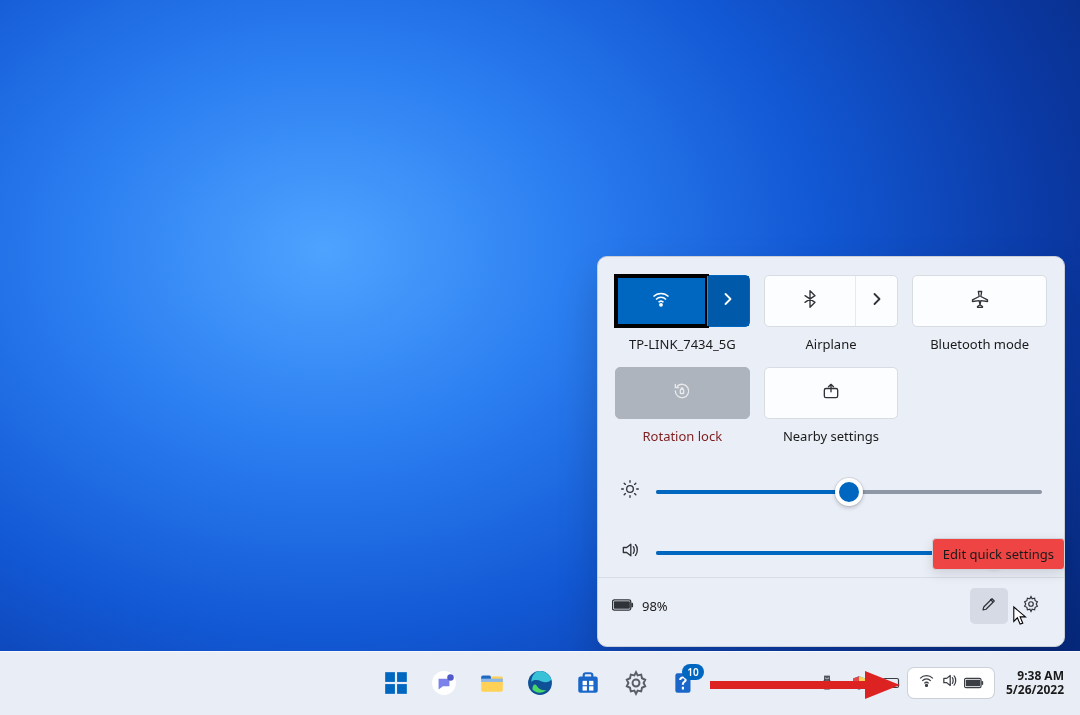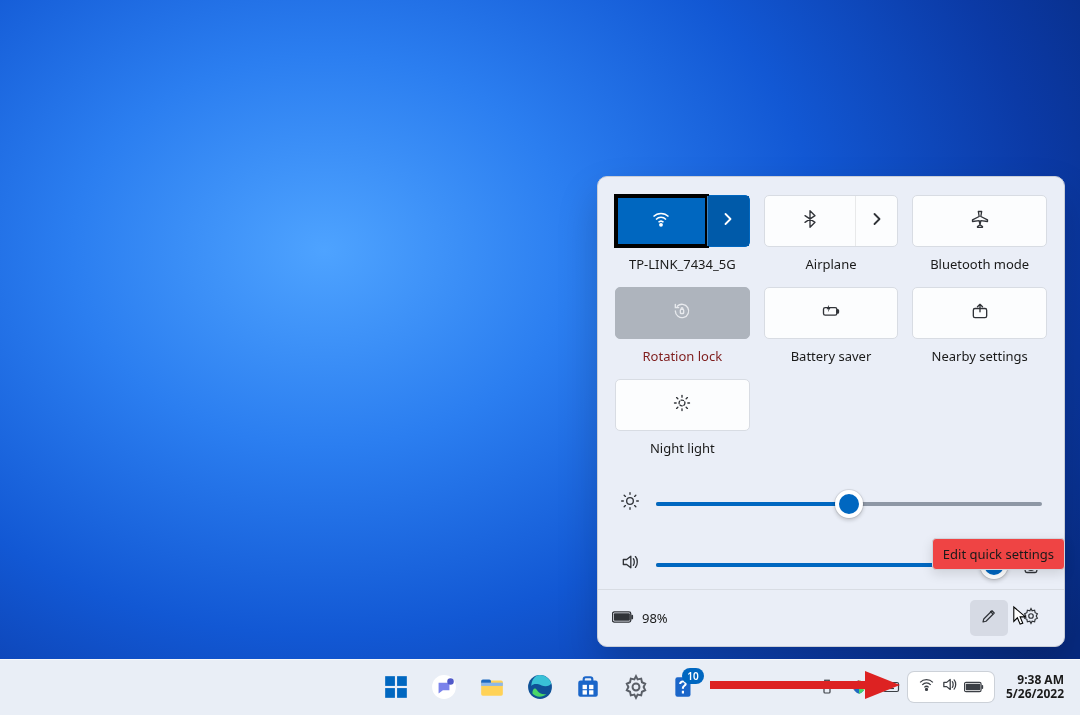--- a/index.html
+++ b/index.html
@@ -1,30 +1,30 @@
 <!DOCTYPE html>
 <html><head>
 <meta charset="utf-8">
 <style>
   html,body{margin:0;padding:0;width:1080px;height:715px;overflow:hidden;font-family:"Segoe UI",system-ui,sans-serif;}
   body{background:radial-gradient(ellipse 900px 700px at 30% 35%, #4ea3ff 0%, #2b7ef0 28%, #1258d4 55%, #0b3aa6 80%, #072a80 100%);}
   
-  .taskbar{position:absolute;left:0;right:0;bottom:0;height:56px;background:#e9eef6;display:flex;align-items:flex-end;padding:0 10px;box-shadow:inset 0 1px 0 rgba(255,255,255,.6);}
+  .taskbar{position:absolute;left:0;right:0;bottom:0;height:64px;background:#e9eef6;display:flex;align-items:flex-end;padding:0 10px;box-shadow:inset 0 1px 0 rgba(255,255,255,.6);}
   .task-center{position:absolute;left:50%;transform:translateX(-50%);display:flex;gap:6px;align-items:center;height:100%;}
   .task-icon{width:42px;height:42px;border-radius:6px;display:flex;align-items:center;justify-content:center;position:relative;}
   .task-icon svg{width:26px;height:26px;}
   .badge{position:absolute;top:2px;right:1px;min-width:16px;height:16px;border-radius:8px;background:#0067c0;color:#fff;font-size:10px;font-weight:600;display:flex;align-items:center;justify-content:center;padding:0 3px;}
   .task-right{margin-left:auto;display:flex;align-items:center;gap:2px;height:100%;}
   .tray-icon{width:30px;height:42px;display:flex;align-items:center;justify-content:center;border-radius:4px;}
   .tray-icon svg{width:18px;height:18px;}
   .tray-group{display:flex;align-items:center;gap:6px;padding:4px 10px;border-radius:6px;}
   .tray-group.active{background:#ffffff;box-shadow:0 0 0 1px rgba(0,0,0,.12);}
   .clock{display:flex;flex-direction:column;align-items:flex-end;justify-content:center;font-size:12px;line-height:14px;color:#1a1a1a;padding:0 6px 0 10px;font-weight:bold;}
   
-  .flyout{position:absolute;right:15px;bottom:68px;width:430px;background:#eaeef7;border:1px solid #c9ced8;border-radius:10px;box-shadow:0 20px 40px rgba(0,0,0,.18);padding:18px 18px 0;}
+  .flyout{position:absolute;right:15px;bottom:68px;width:430px;background:#eaeef7;border:1px solid #c9ced8;border-radius:10px;box-shadow:0 20px 40px rgba(0,0,0,.18);padding:18px 18px 12px;}
   .tiles{display:grid;grid-template-columns:repeat(3,1fr);gap:14px 16px;}
   .tile{display:flex;flex-direction:column;align-items:center;}
   .tile-btn{width:100%;height:50px;border-radius:5px;background:#fcfdfe;border:1px solid #d8dce3;display:flex;align-items:center;justify-content:center;gap:0;position:relative;}
   .tile-btn.split{display:grid;grid-template-columns:1fr 42px;}
   .tile-btn.split .half{display:flex;align-items:center;justify-content:center;height:100%;}
   .tile-btn.split .half + .half{border-left:1px solid rgba(0,0,0,.08);}
   .tile-btn.active{background:#0067c0;border-color:#0067c0;color:#fff;}
   .tile-btn.active .half + .half{border-left:1px solid rgba(255,255,255,.25);background:#005aa9;}
   .tile-btn.disabled{background:#aeb4bd;border-color:#aeb4bd;color:#e8eaee;}
   .tile-btn.access{justify-content:center;gap:6px;}
@@ -121,64 +121,34 @@
               <path d="M4 12a8 8 0 1 0 2.3-5.7"></path>
               <polyline points="4 4 4 8 8 8"></polyline>
               <rect x="10" y="10" width="4" height="5" rx="1"></rect>
               <path d="M11 10V9a1 1 0 0 1 2 0v1"></path>
             </svg>
         </span>
       </div>
       <div class="tile-label disabled">Rotation lock</div>
     </div>
 
-    <div class="tile">
-      <div class="tile-btn">
-        <span>
-          <svg viewBox="0 0 24 24" fill="none" stroke="#303338" stroke-width="1.6" stroke-linejoin="round">
-              <rect x="3" y="8" width="16" height="9" rx="2"></rect>
-              <rect x="19" y="10.5" width="2" height="4" rx="1" fill="#303338"></rect>
-              <path d="M10 5l-3 6h3l-1 5 4-7h-3l1-4z" fill="#303338" stroke="none" transform="translate(1.5 1.5) scale(.75)"></path>
-            </svg>
-        </span>
-      </div>
-      <div class="tile-label">Battery saver</div>
-    </div>
 
 
     <div class="tile">
       <div class="tile-btn">
         <span>
           <svg viewBox="0 0 24 24" fill="none" stroke="#303338" stroke-width="1.6" stroke-linecap="round" stroke-linejoin="round">
               <rect x="4" y="9" width="16" height="11" rx="2"></rect>
               <path d="M12 13V4M9 7l3-3 3 3"></path>
             </svg>
         </span>
       </div>
       <div class="tile-label">Nearby settings</div>
     </div>
 
-    <div class="tile">
-      <div class="tile-btn">
-        <span>
-          <svg viewBox="0 0 24 24" fill="none" stroke="#303338" stroke-width="1.6" stroke-linecap="round">
-              <circle cx="12" cy="12" r="3.5" stroke-dasharray="3 2"></circle>
-              <line x1="12" y1="3" x2="12" y2="5"></line>
-              <line x1="12" y1="19" x2="12" y2="21"></line>
-              <line x1="3" y1="12" x2="5" y2="12"></line>
-              <line x1="19" y1="12" x2="21" y2="12"></line>
-              <line x1="5.5" y1="5.5" x2="7" y2="7"></line>
-              <line x1="17" y1="17" x2="18.5" y2="18.5"></line>
-              <line x1="5.5" y1="18.5" x2="7" y2="17"></line>
-              <line x1="17" y1="7" x2="18.5" y2="5.5"></line>
-            </svg>
-        </span>
-      </div>
-      <div class="tile-label">Night light</div>
-    </div>
 
   </div>
 
   <div class="slider-row" style="margin-top:34px;">
     <span>
       <svg viewBox="0 0 24 24" fill="none" stroke="#303338" stroke-width="1.6" stroke-linecap="round">
           <circle cx="12" cy="12" r="4"></circle>
           <line x1="12" y1="2" x2="12" y2="4"></line>
           <line x1="12" y1="20" x2="12" y2="22"></line>
           <line x1="2" y1="12" x2="4" y2="12"></line>

